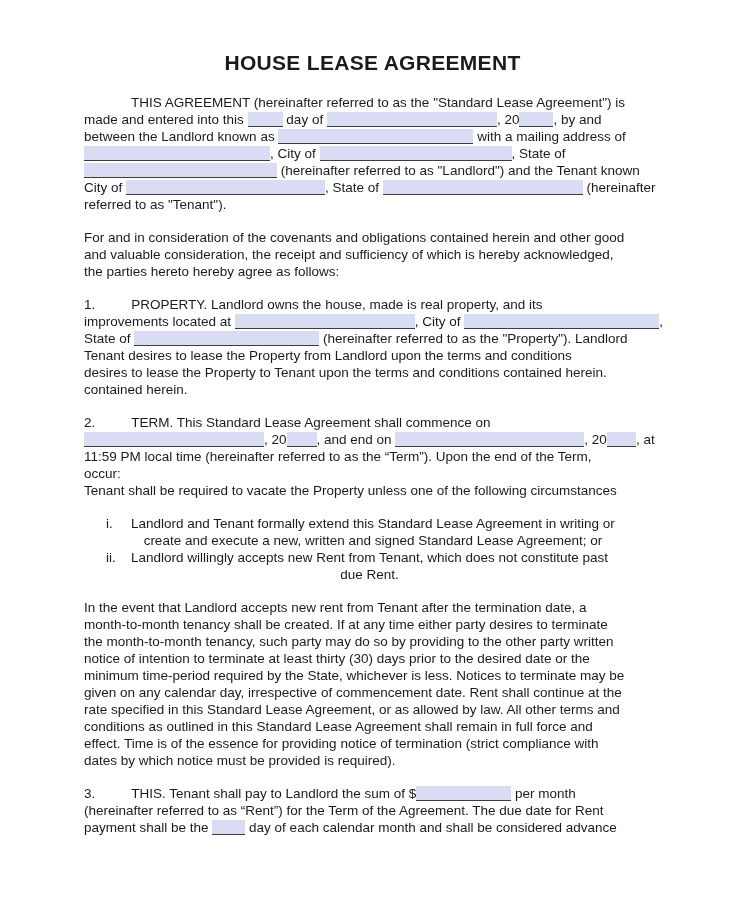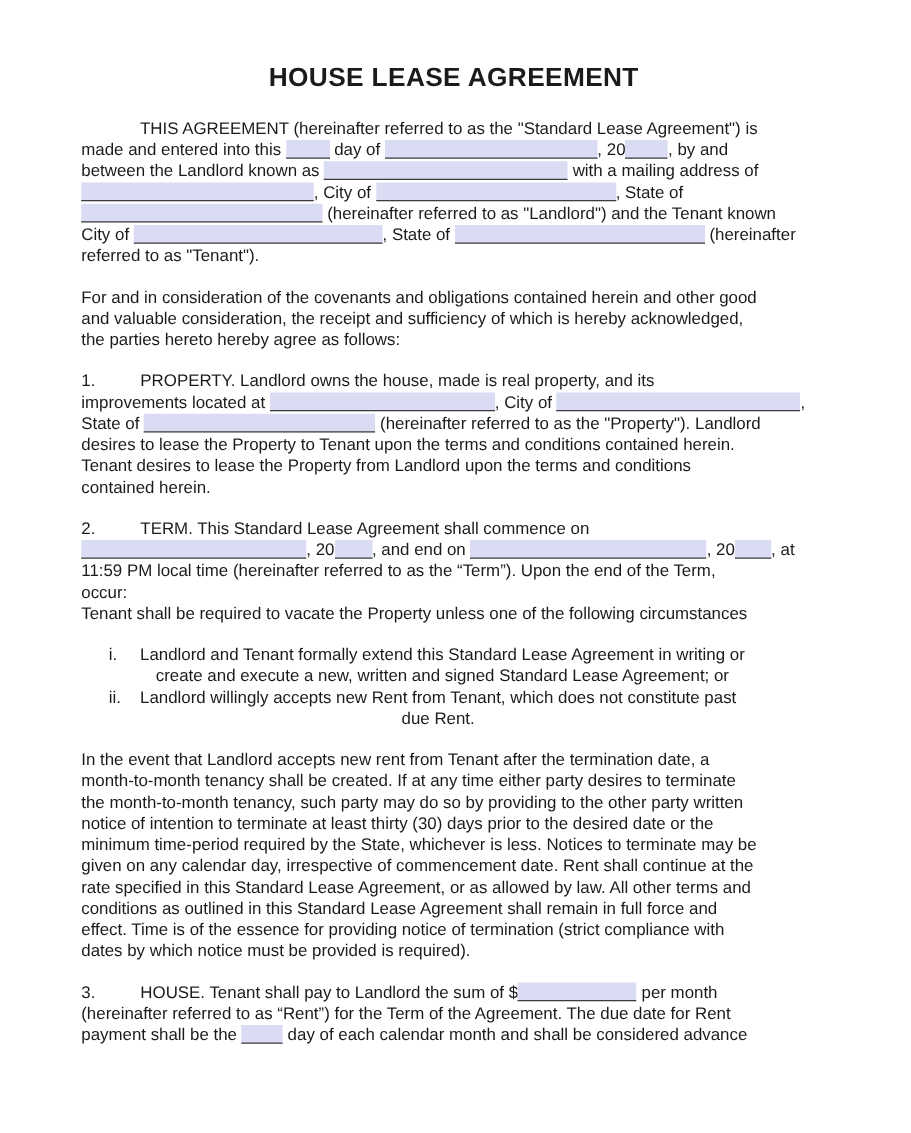--- a/index.html
+++ b/index.html
@@ -11,21 +11,21 @@
   html,body{margin:0;padding:0;}
   body{
     width:729px;height:906px;overflow:hidden;
     background:var(--page);
     font-family:"Liberation Sans", sans-serif;
     color:var(--text);
   }
   .page{
     box-sizing:border-box;
     width:729px;height:686px;
-    padding:50px 68px 0 65px;
+    padding:50px 68px 0 84px;
   }
   .title{
     font-size:21px;font-weight:bold;text-align:center;
     line-height:26px;margin-bottom:18px;letter-spacing:0.3px;
     white-space:nowrap;
   }
   .block{margin-bottom:16px;}
   .line{
     font-size:13.5px;line-height:17px;height:17px;
     white-space:nowrap;
@@ -62,22 +62,22 @@
       </div>
       <div class="block">
         <div class="line"><span>For and in consideration of the covenants and obligations contained herein and other good</span></div>
         <div class="line"><span>and valuable consideration, the receipt and sufficiency of which is hereby acknowledged,</span></div>
         <div class="line"><span>the parties hereto hereby agree as follows:</span></div>
       </div>
       <div class="block">
         <div class="line"><span>1.</span><span class="tab" style="width: 36px;"></span><span class="b">PROPERTY</span><span>. Landlord owns the house, made is real property, and its</span></div>
         <div class="line"><span>improvements located at </span><span class="blank" style="width: 180px;"></span><span>, City of </span><span class="blank" style="width: 195px;"></span><span>,</span></div>
         <div class="line"><span>State of </span><span class="blank" style="width: 185px;"></span><span> (hereinafter referred to as the "Property"). Landlord</span></div>
+        <div class="line"><span>Tenant desires to lease the Property from Landlord upon the terms and conditions</span></div>
         <div class="line"><span>desires to lease the Property to Tenant upon the terms and conditions contained herein.</span></div>
-        <div class="line"><span>Tenant desires to lease the Property from Landlord upon the terms and conditions</span></div>
         <div class="line"><span>contained herein.</span></div>
       </div>
       <div class="block">
         <div class="line"><span>2.</span><span class="tab" style="width: 36px;"></span><span class="b">TERM</span><span>. This Standard Lease Agreement shall commence on</span></div>
         <div class="line"><span class="blank" style="width: 180px;"></span><span>, 20</span><span class="blank" style="width: 30px;"></span><span>, and end on </span><span class="blank" style="width: 189px;"></span><span>, 20</span><span class="blank" style="width: 29px;"></span><span>, at</span></div>
         <div class="line"><span>11:59 PM local time (hereinafter referred to as the “Term”). Upon the end of the Term,</span></div>
         <div class="line"><span>occur:</span></div>
         <div class="line"><span>Tenant shall be required to vacate the Property unless one of the following circumstances</span></div>
       </div>
       <div class="block">
@@ -102,18 +102,18 @@
         <div class="line"><span>the month-to-month tenancy, such party may do so by providing to the other party written</span></div>
         <div class="line"><span>notice of intention to terminate at least thirty (30) days prior to the desired date or the</span></div>
         <div class="line"><span>minimum time-period required by the State, whichever is less. Notices to terminate may be</span></div>
         <div class="line"><span>given on any calendar day, irrespective of commencement date. Rent shall continue at the</span></div>
         <div class="line"><span>rate specified in this Standard Lease Agreement, or as allowed by law. All other terms and</span></div>
         <div class="line"><span>conditions as outlined in this Standard Lease Agreement shall remain in full force and</span></div>
         <div class="line"><span>effect. Time is of the essence for providing notice of termination (strict compliance with</span></div>
         <div class="line"><span>dates by which notice must be provided is required).</span></div>
       </div>
       <div class="block">
-        <div class="line"><span>3.</span><span class="tab" style="width: 36px;"></span><span class="b">HOUSE</span><span>. Tenant shall pay to Landlord the sum of $</span><span class="blank" style="width: 95px;"></span><span> per month</span></div>
+        <div class="line"><span>3.</span><span class="tab" style="width: 36px;"></span><span class="b">THIS</span><span>. Tenant shall pay to Landlord the sum of $</span><span class="blank" style="width: 95px;"></span><span> per month</span></div>
         <div class="line"><span>(hereinafter referred to as “Rent”) for the Term of the Agreement. The due date for Rent</span></div>
         <div class="line"><span>payment shall be the </span><span class="blank" style="width: 33px;"></span><span> day of each calendar month and shall be considered advance</span></div>
       </div>
     </div>
 </div>
 
 </body></html>

